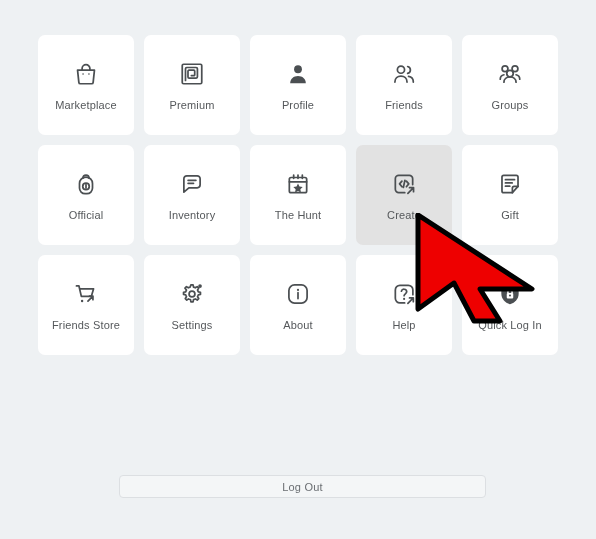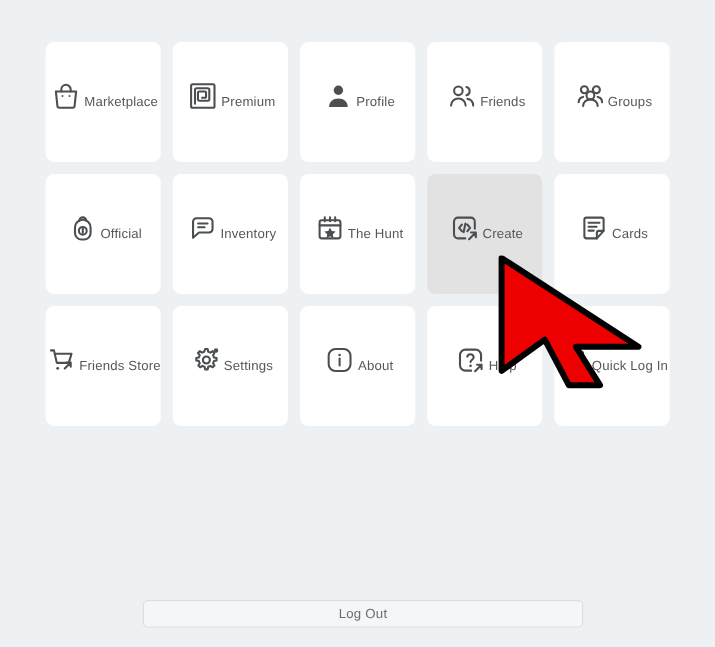--- a/index.html
+++ b/index.html
@@ -33,21 +33,21 @@
     flex-wrap: wrap;
     gap: 10px 10px;
   }
 
   .tile {
     width: 96px;
     height: 100px;
     background: #ffffff;
     border-radius: 7px;
     display: flex;
-    flex-direction: row;
+    flex-direction: column;
     align-items: center;
     justify-content: center;
     box-sizing: border-box;
     cursor: pointer;
   }
   .tile.hovered {
     background: #e2e2e2;
   }
 
   .tile-icon {
@@ -70,21 +70,21 @@
     color: #55585b;
     letter-spacing: 0.15px;
     line-height: 1;
     text-align: center;
     white-space: nowrap;
   }
 
   .logout-row {
     position: absolute;
     left: 119px;
-    top: 500px;
+    top: 475px;
     width: 367px;
   }
   .logout-button {
     width: 100%;
     height: 23px;
     background: #f4f6f7;
     border: 1px solid #dcdfe2;
     border-radius: 4px;
     color: #6a6e72;
     font-family: "Liberation Sans", sans-serif;
@@ -208,21 +208,21 @@
         <span class="tile-label">Create</span>
       </div>
       <div class="tile">
         <span class="tile-icon">
           <svg viewBox="0 0 24 24">
             <path fill="none" stroke="currentColor" stroke-width="1.6" stroke-linecap="round" stroke-linejoin="round" d="M4.6 5.6A1.6 1.6 0 0 1 6.2 4h11.6a1.6 1.6 0 0 1 1.6 1.6v8.6L14.2 20H6.2a1.6 1.6 0 0 1-1.6-1.6Z"></path>
             <path fill="none" stroke="currentColor" stroke-width="1.6" stroke-linecap="round" stroke-linejoin="round" d="M19.4 14.2h-3.6a1.6 1.6 0 0 0-1.6 1.6V20"></path>
             <path fill="none" stroke="currentColor" stroke-width="1.6" stroke-linecap="round" stroke-linejoin="round" d="M7.8 8h8.4M7.8 11h6.2M7.8 14h4"></path>
           </svg>
         </span>
-        <span class="tile-label">Cards</span>
+        <span class="tile-label">Gift</span>
       </div>
       <div class="tile">
         <span class="tile-icon">
           <svg viewBox="0 0 24 24">
             <path fill="none" stroke="currentColor" stroke-width="1.6" stroke-linecap="round" stroke-linejoin="round" d="M3.2 4.6h2.3l2.2 9.6h9.2l2.1-7H6.3"></path>
             <circle cx="8.4" cy="18.4" r="1.1" fill="currentColor" stroke="none"></circle>
             <path fill="none" stroke="currentColor" stroke-width="1.6" stroke-linecap="round" stroke-linejoin="round" d="M13.8 18.6 18.4 14M18.4 14h-3.2M18.4 14v3.2"></path>
           </svg>
         </span>
         <span class="tile-label">Friends Store</span>

